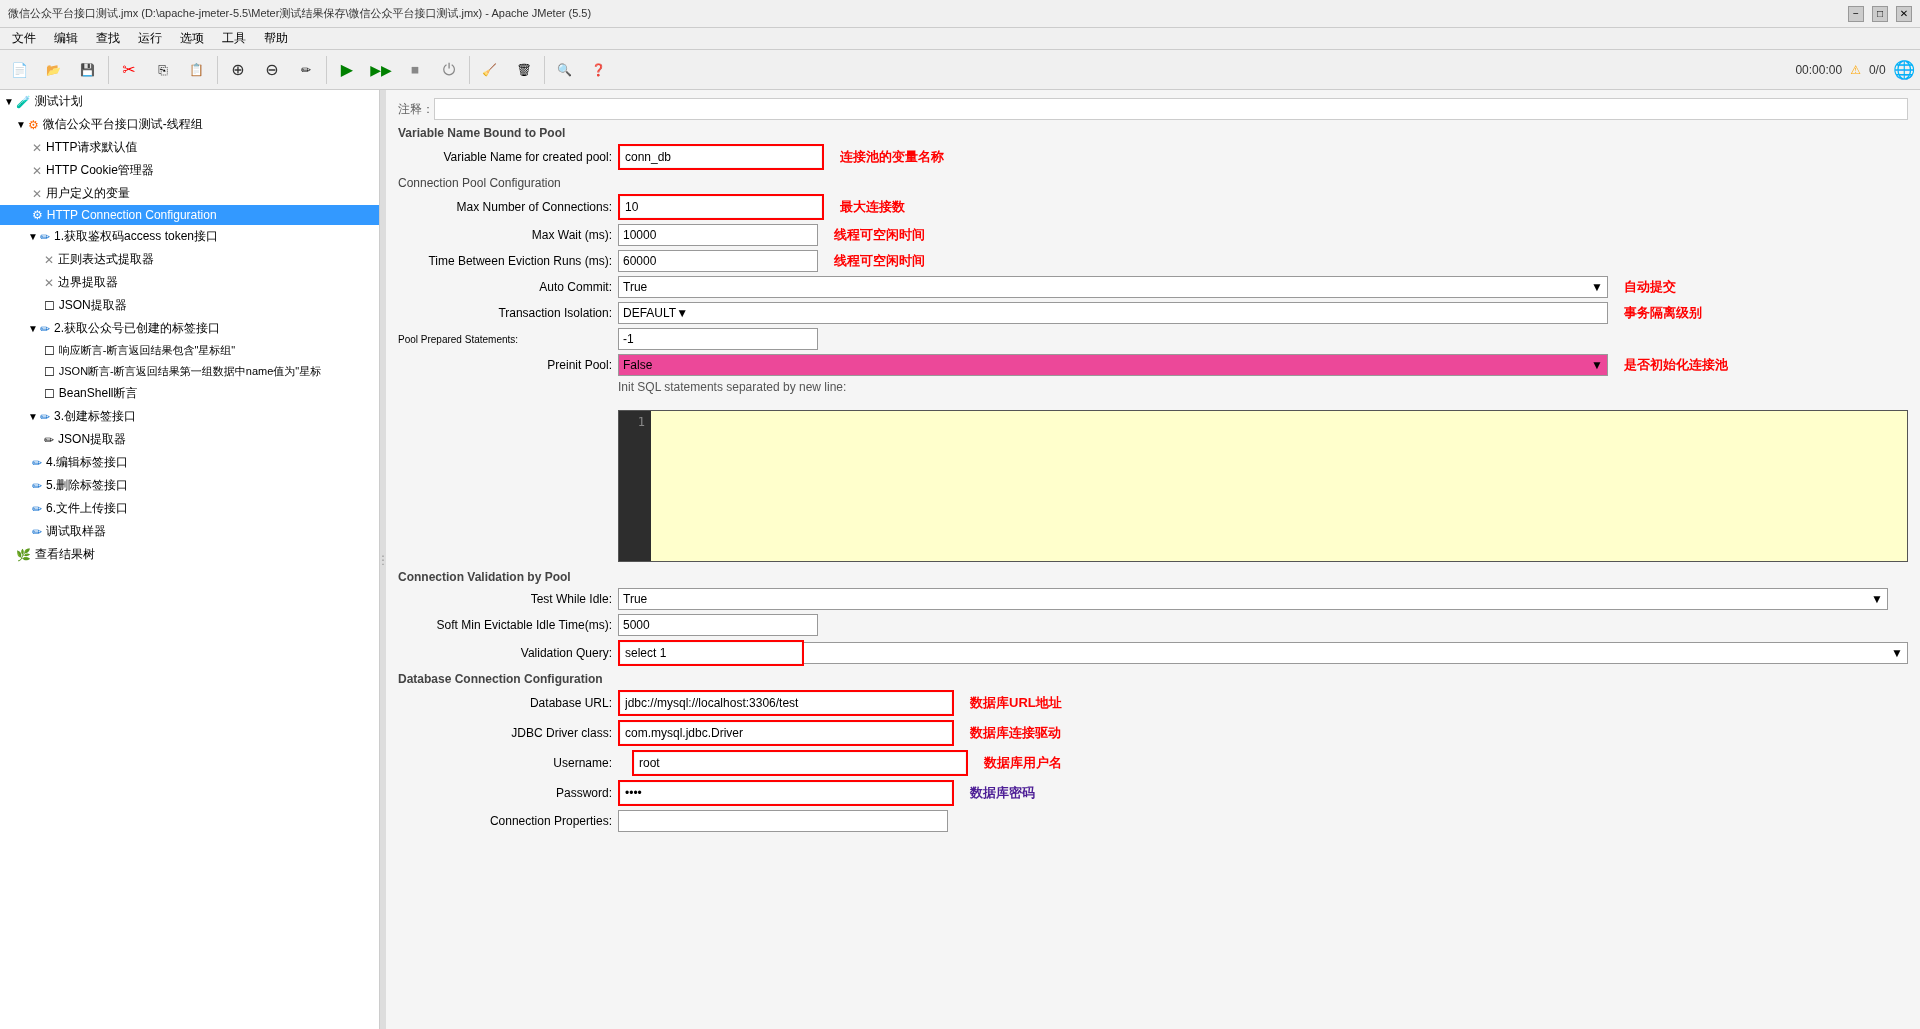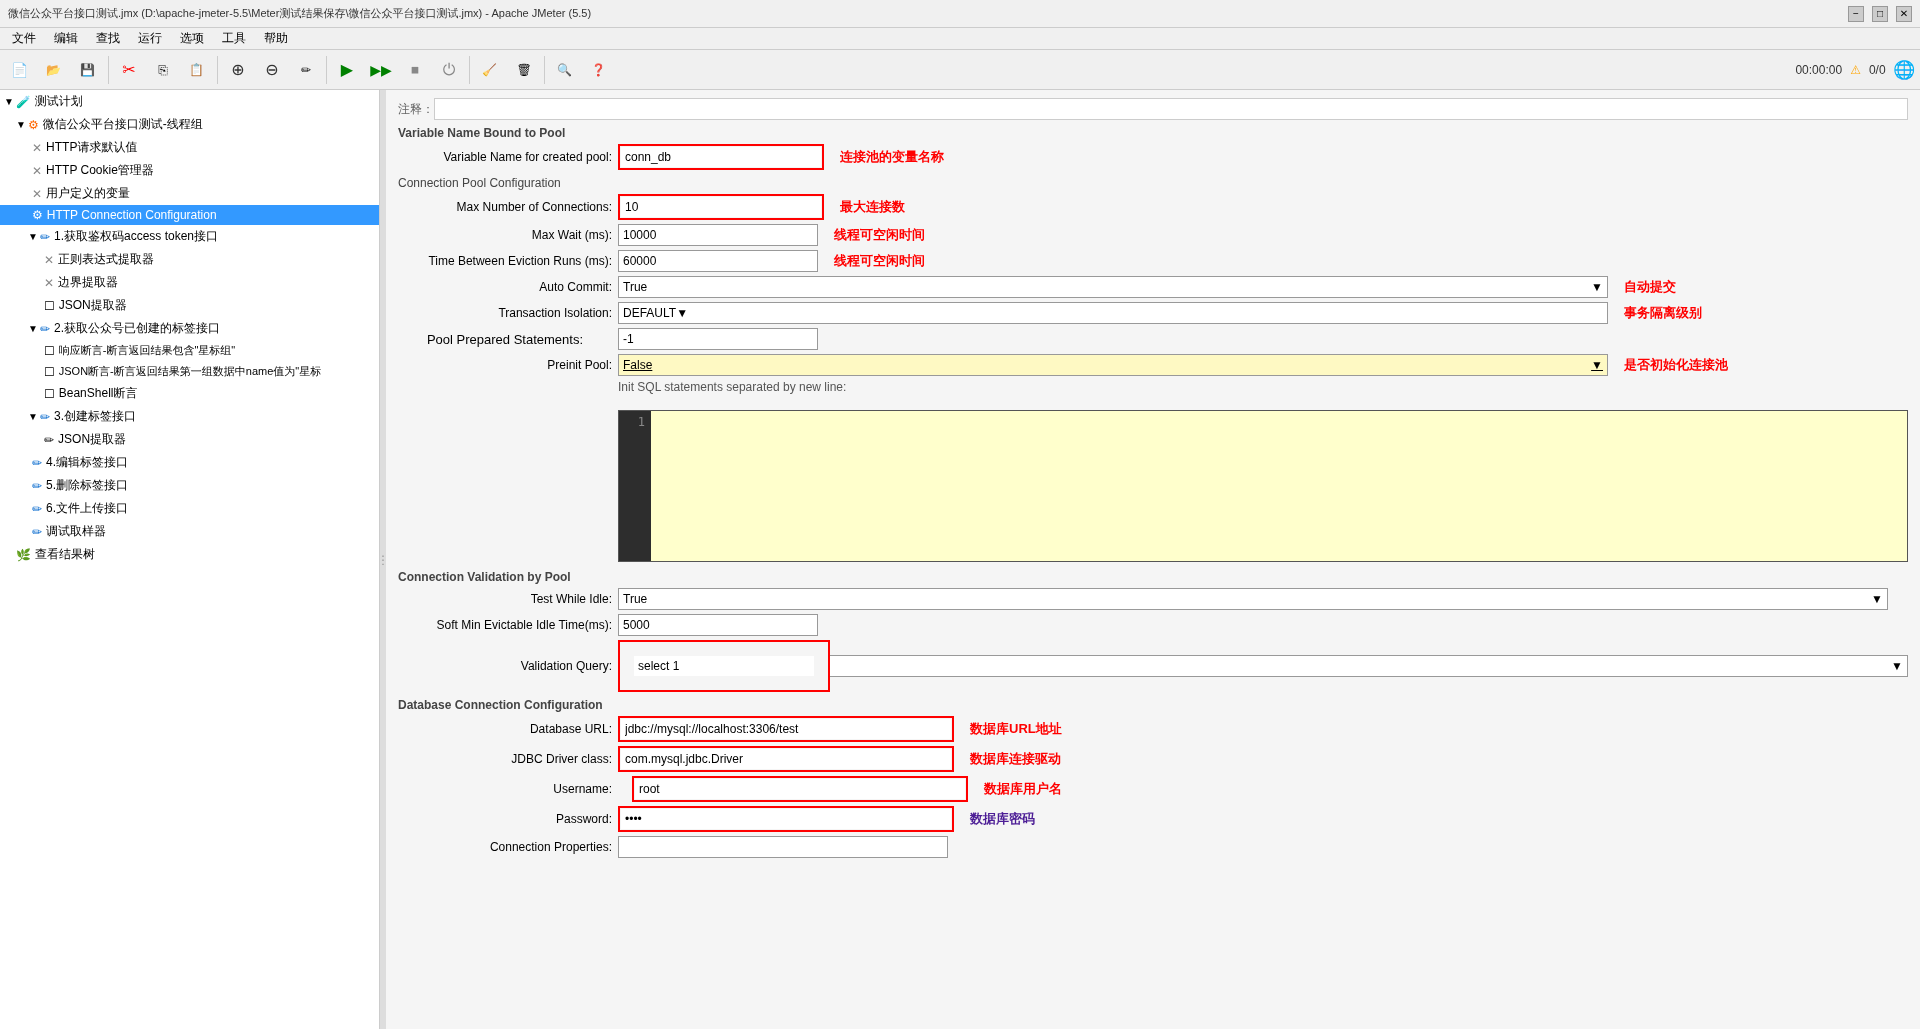--- a/index.html
+++ b/index.html
@@ -309,30 +309,30 @@
         <div style="display:flex;align-items:center;flex:1;">
           <div style="width:calc(100% - 300px);min-width:200px;height:22px;border:1px solid #999;background:white;display:flex;align-items:center;justify-content:flex-start;padding:0 4px;font-size:12px;">
             <span>DEFAULT</span>
             <span>▼</span>
           </div>
           <span style="color:red;font-size:13px;font-weight:bold;margin-left:16px;">事务隔离级别</span>
         </div>
       </div>
 
       <div style="display:flex;align-items:center;margin-bottom:4px;">
-        <span style="min-width:220px;text-align:center;padding-right:6px;font-size:13px;">Pool Prepared Statements:</span>
+        <span style="min-width:220px;text-align:left;padding-right:6px;font-size:10px;">Pool Prepared Statements:</span>
         <div style="display:flex;align-items:center;flex:1;">
           <input type="text" style="width: 200px; height: 22px; border: 1px solid rgb(153, 153, 153); padding: 2px 4px; font-size: 12px;" value="-1">
         </div>
       </div>
 
       <div style="display:flex;align-items:center;margin-bottom:4px;">
         <span style="min-width:220px;text-align:right;padding-right:6px;font-size:12px;">Preinit Pool:</span>
         <div style="display:flex;align-items:center;flex:1;">
-          <div style="width:calc(100% - 300px);min-width:200px;height:22px;border:1px solid #999;background:#fef9c3;display:flex;align-items:center;justify-content:space-between;padding:0 4px;font-size:12px;text-decoration:underline;">
+          <div style="width:calc(100% - 300px);min-width:200px;height:22px;border:1px solid #999;background:#ec4899;display:flex;align-items:center;justify-content:space-between;padding:0 4px;font-size:12px;">
             <span>False</span>
             <span>▼</span>
           </div>
           <span style="color:red;font-size:13px;font-weight:bold;margin-left:16px;">是否初始化连接池</span>
         </div>
       </div>
 
       <div style="display:flex;align-items:center;margin-bottom:16px;">
         <span style="min-width:220px;"></span>
         <span style="font-size:12px;color:#555;">Init SQL statements separated by new line:</span>
@@ -363,21 +363,21 @@
       <div style="display:flex;align-items:center;margin-bottom:4px;">
         <span style="min-width:220px;text-align:right;padding-right:6px;font-size:12px;">Soft Min Evictable Idle Time(ms):</span>
         <div style="display:flex;align-items:center;flex:1;">
           <input type="text" style="width: 200px; height: 22px; border: 1px solid rgb(153, 153, 153); padding: 2px 4px; font-size: 12px;" value="5000">
         </div>
       </div>
 
       <div style="display:flex;align-items:center;margin-bottom:4px;">
         <span style="min-width:220px;text-align:right;padding-right:6px;font-size:12px;">Validation Query:</span>
         <div style="display:flex;align-items:center;flex:1;">
-          <div style="border:2px solid red;padding:14px;">
+          <div style="border:2px solid red;padding:1px;">
             <input type="text" style="width: 180px; height: 20px; border: none; padding: 2px 4px; font-size: 12px; outline: none;" value="select 1">
           </div>
           <div style="flex:1;height:22px;border:1px solid #999;border-left:none;background:white;display:flex;align-items:center;justify-content:flex-end;padding-right:4px;">
             <span>▼</span>
           </div>
         </div>
       </div>
 
       <div style="font-size:12px;font-weight:bold;margin:6px 0 4px 0;color:#444;">Database Connection Configuration</div>
 

